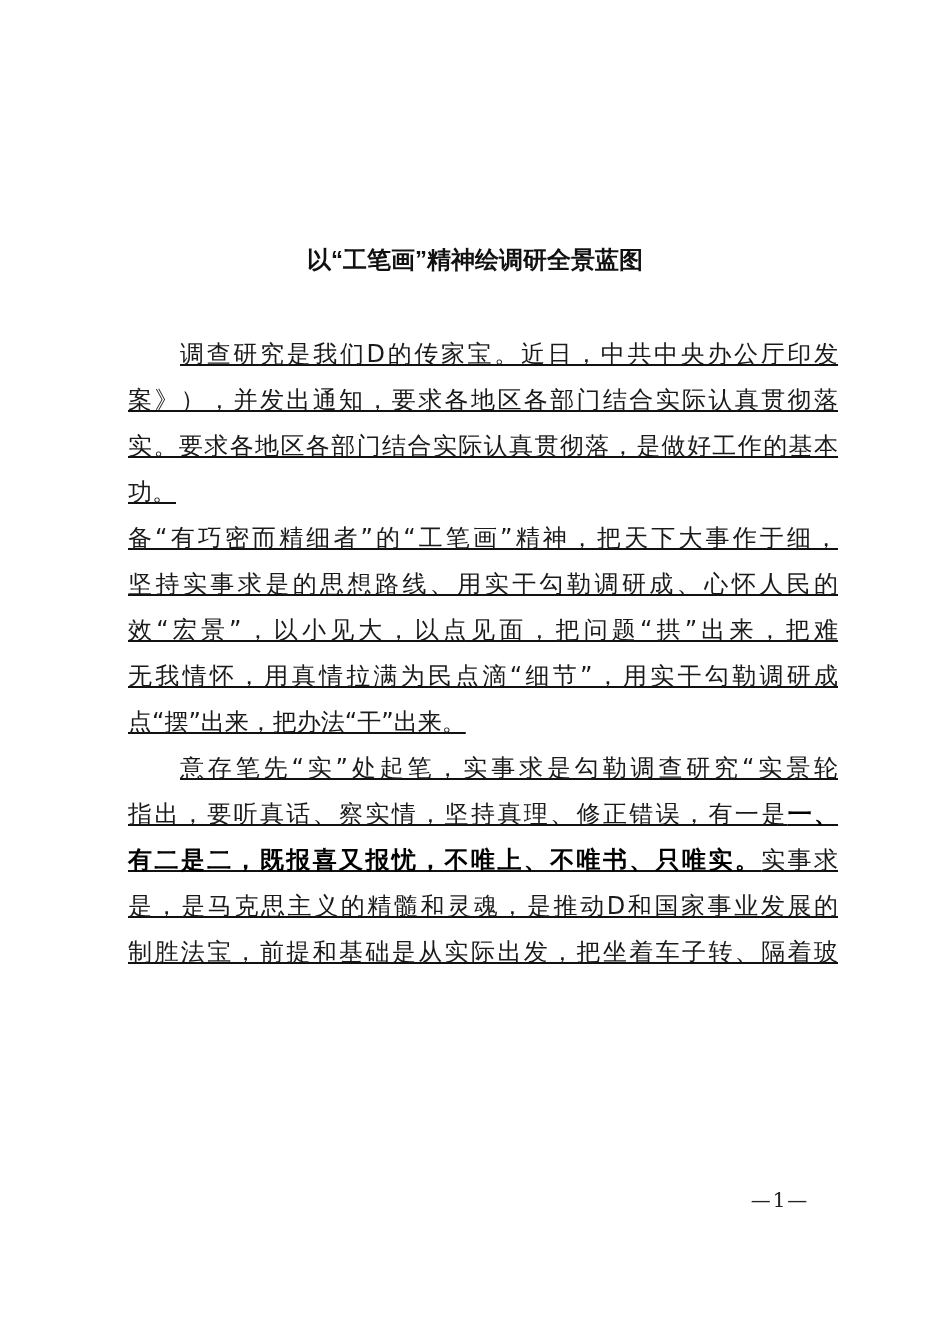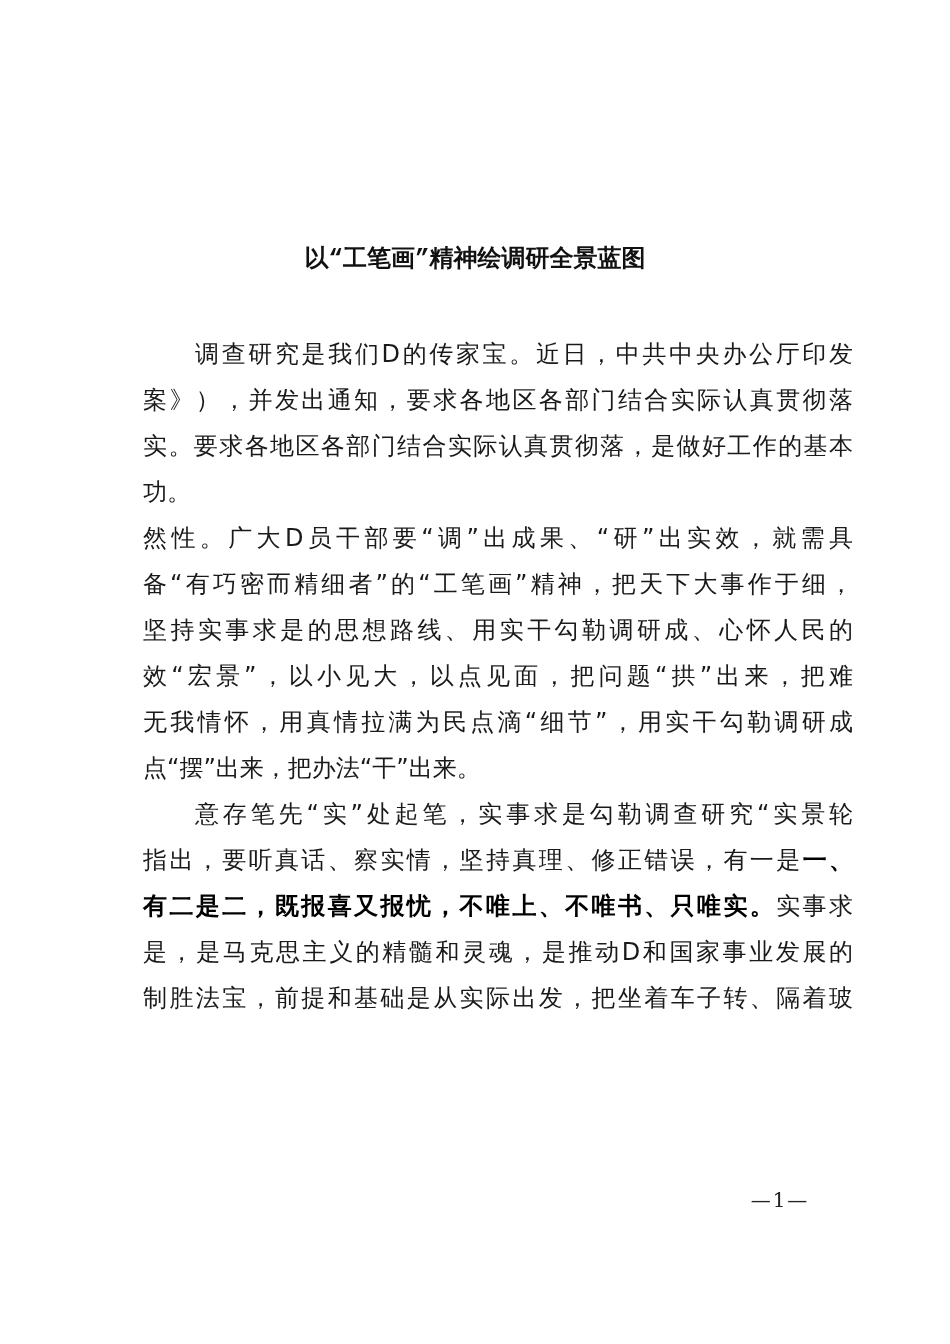--- a/index.html
+++ b/index.html
@@ -22,32 +22,33 @@
       width: 950px;
       height: 1344px;
       background: #ffffff;
     }
     .title {
       position: absolute;
       left: 0;
       top: 240px;
       width: 950px;
       text-align: center;
-      font-family: Liberation Mono, monospace;
+      font-family: Liberation Sans, sans-serif;
       font-weight: bold;
       font-size: 24px;
       line-height: 40px;
       letter-spacing: 0px;
       color: #111111;
     }
     .body-text {
       position: absolute;
-      left: 143px;
+      left: 128px;
       top: 331px;
       width: 710px;
+      text-decoration: underline;
     }
     .line {
       height: 46px;
       line-height: 46px;
       font-size: 24px;
       white-space: nowrap;
       font-family: "DejaVu Sans", "Liberation Sans", sans-serif;
       color: #1a1a1a;
       text-align: justify;
       text-align-last: justify;
@@ -81,21 +82,20 @@
 
   <div class="title">以“工笔画”精神绘调研全景蓝图</div>
 
   <div class="body-text">
 
     <div class="line indent">调查研究是我们D的传家宝。近日，中共中央办公厅印发</div>
     <div class="line">案》），并发出通知，要求各地区各部门结合实际认真贯彻落</div>
     <div class="line">实。要求各地区各部门结合实际认真贯彻落，是做好工作的基本</div>
     <div class="line last">功。</div>
 
-    <div class="line">然性。广大D员干部要“调”出成果、“研”出实效，就需具</div>
     <div class="line">备“有巧密而精细者”的“工笔画”精神，把天下大事作于细，</div>
     <div class="line">坚持实事求是的思想路线、用实干勾勒调研成、心怀人民的</div>
     <div class="line">效“宏景”，以小见大，以点见面，把问题“拱”出来，把难</div>
     <div class="line">无我情怀，用真情拉满为民点滴“细节”，用实干勾勒调研成</div>
     <div class="line last">点“摆”出来，把办法“干”出来。</div>
 
     <div class="line indent">意存笔先“实”处起笔，实事求是勾勒调查研究“实景轮</div>
     <div class="line"><span>指出，要听真话、察实情，坚持真理、修正错误，有一是</span><span class="bold">一、</span></div>
     <div class="line"><span class="bold">有二是二，既报喜又报忧，不唯上、不唯书、只唯实。</span><span>实事求</span></div>
     <div class="line">是，是马克思主义的精髓和灵魂，是推动D和国家事业发展的</div>

